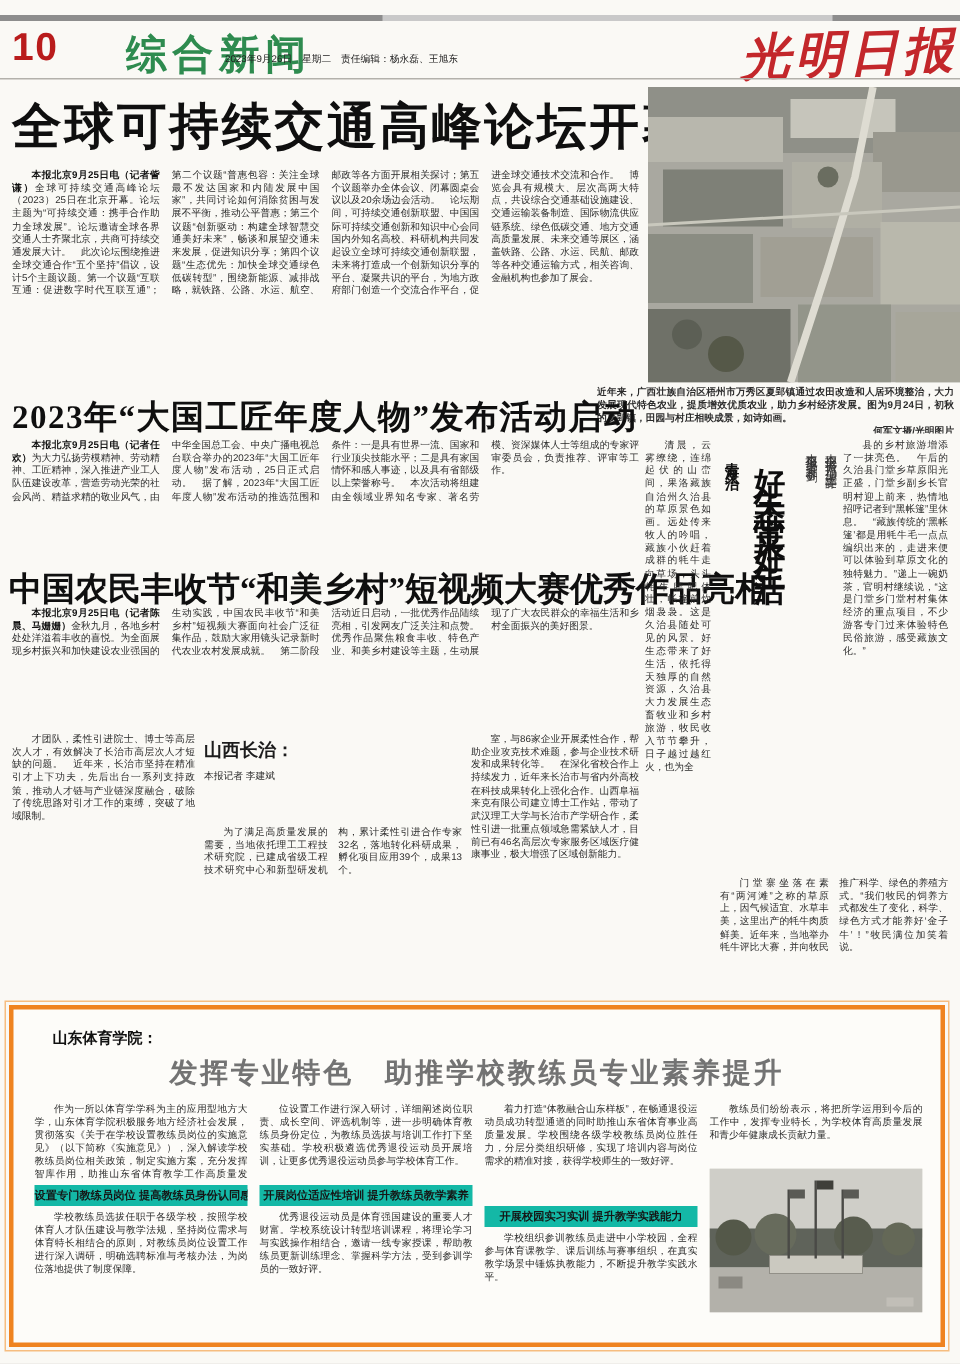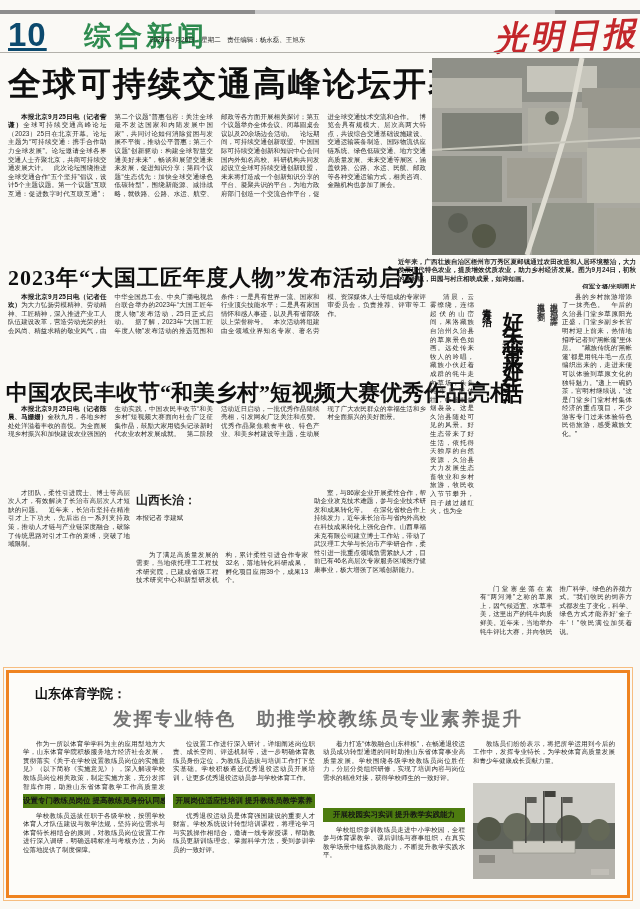--- a/index.html
+++ b/index.html
@@ -12,21 +12,21 @@
          font-size:13px;line-height:1.32;text-align:justify;color:#2b2b2b;}
   .si p{margin:0;text-indent:2em;}
   .c4>.si{column-count:4;column-gap:16px;}
   .c2>.si{column-count:2;column-gap:14px;}
   b.dl{font-weight:bold;color:#111;}
   
   .hl{font-family:"Liberation Serif",serif;font-weight:bold;color:#0f0f0f;white-space:nowrap;}
   
   .toprule{position:absolute;left:0;top:10px;width:640px;height:4px;background:#8d8d8d;}
   .toprule .lite{position:absolute;left:255px;top:0;width:300px;height:4px;background:#c9c9c9;}
-  .pageno{font-size:33px;font-weight:bold;color:#0c4a6e;letter-spacing:1px;text-decoration:underline;}
+  .pageno{font-size:26px;font-weight:bold;color:#b91c1c;letter-spacing:1px;}
   .section{font-size:27px;font-weight:bold;color:#2e8b4f;letter-spacing:4px;}
   .dateline{font-size:13px;color:#222;white-space:nowrap;}
   .masthead{font-family:"Liberation Serif",serif;font-style:italic;font-weight:bold;
             font-size:33px;color:#c3272b;letter-spacing:3px;transform:rotate(-2deg);white-space:nowrap;}
   .hr1{position:absolute;left:0;top:52px;width:640px;height:1px;background:#b3b1ab;}
   
   .credit{display:block;text-align:right;font-weight:bold;text-indent:0;}
   
   .v{writing-mode:vertical-rl;display:inline-block;}
   .q-title{display:flex;flex-direction:row;align-items:flex-start;}
@@ -34,27 +34,27 @@
   .q-head{font-family:"Liberation Serif",serif;font-size:21px;font-weight:bold;
           letter-spacing:10px;color:#0d0d0d;margin:0 5px 0 6px;}
   .q-by{font-size:8px;color:#333;letter-spacing:1px;margin-left:2px;}
   
   .sx-region{font-size:12px;font-weight:bold;}
   .sx-head{font-family:"Liberation Serif",serif;font-size:15.5px;font-weight:bold;letter-spacing:1px;white-space:nowrap;}
   .sx-by{font-size:13px;text-align:center;}
   
   .ad-box{position:absolute;left:6px;top:670px;width:624px;height:228px;background:#fdfcf9;
           border:3px solid #ef8320;outline:1px solid #f6bd80;outline-offset:2px;box-sizing:border-box;}
-  .ad-org{font-size:13px;font-weight:bold;margin:12px 0 0 26px;color:#111;}
+  .ad-org{font-size:10px;font-weight:bold;margin:12px 0 0 26px;color:#111;}
   .ad-headline{font-family:"Liberation Serif",serif;font-size:18.5px;font-weight:bold;
                text-align:center;letter-spacing:2px;margin-top:3px;color:#737373;}
   .ad-cols{display:flex;gap:8px;padding:8px 14px 0 14px;}
   .ad-col{width:142px;display:flex;flex-direction:column;}
   .ad-col .s{position:relative;}
-  .ad-bar{background:#4d7c0f;margin:3px 0;padding:2px 0;overflow:hidden;height:10px;}
+  .ad-bar{background:#14b8a6;margin:3px 0;padding:2px 0;overflow:hidden;height:10px;}
   .ad-bar>.bi{transform:scale(0.5);transform-origin:0 0;width:200%;font-size:15px;font-weight:bold;
               text-align:center;white-space:nowrap;color:#151515;}
   svg{display:block;}
 </style>
 </head>
 <body>
 
 <div class="page">
 
   <div class="toprule">

